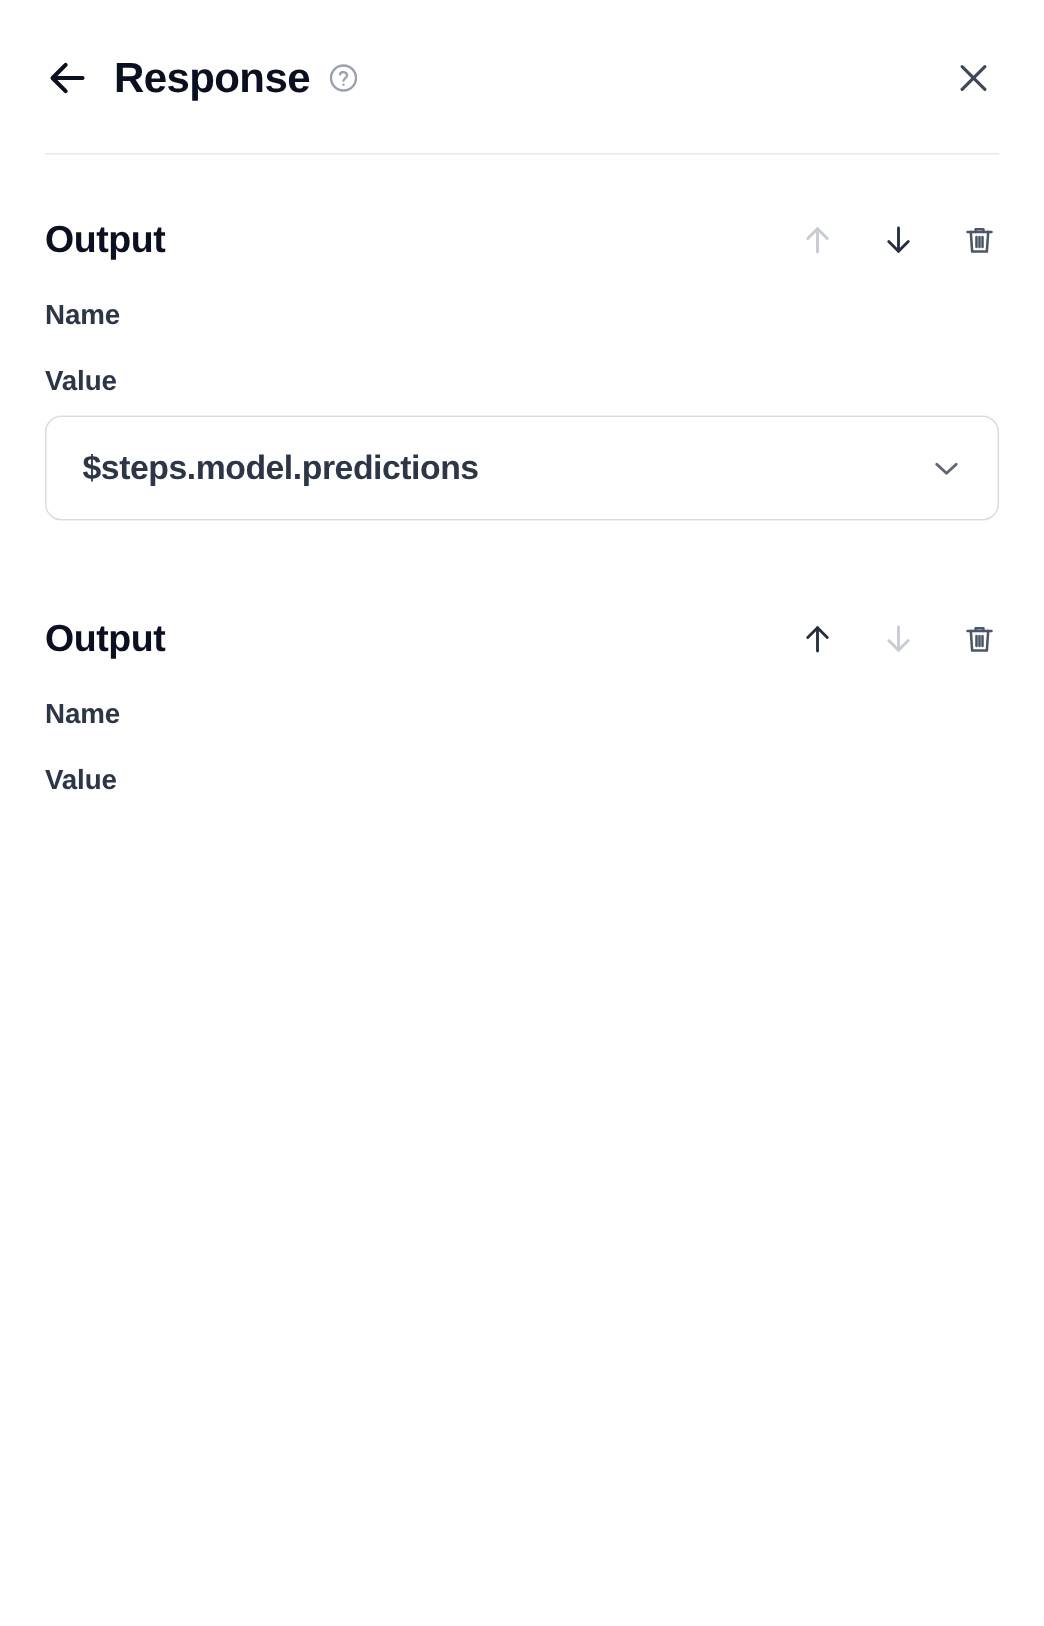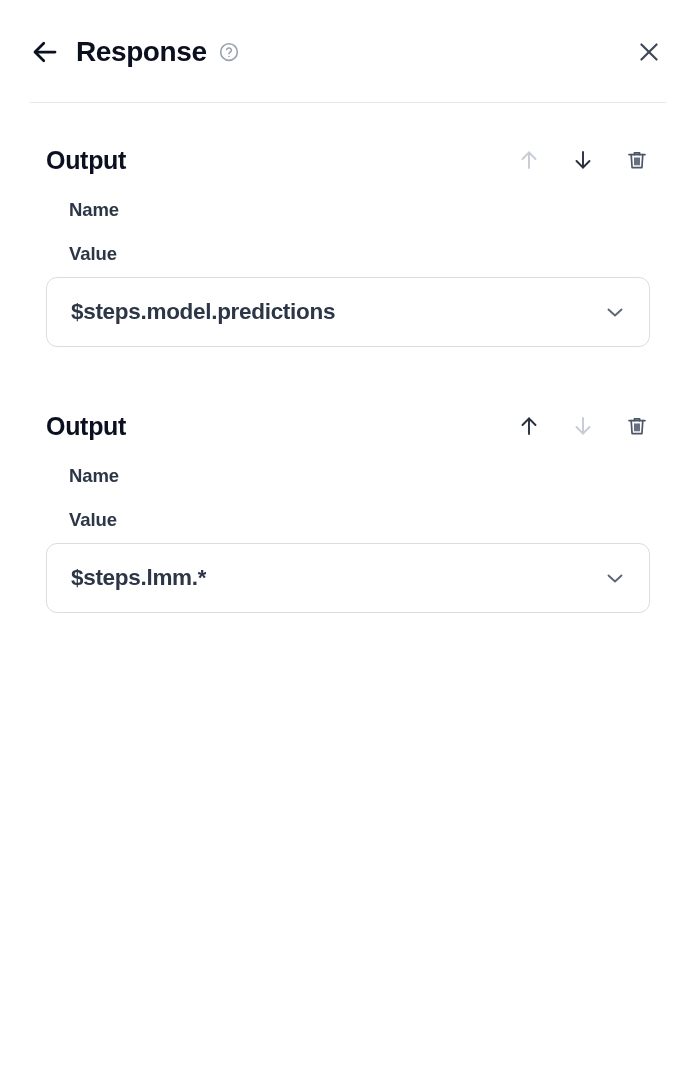--- a/index.html
+++ b/index.html
@@ -91,21 +91,21 @@
 
   .divider {
     margin-top: 28px;
     width: 100%;
     height: 1px;
     background: #e6e8eb;
   }
 
   
   .content {
-    padding: 0 30px;
+    padding: 0 14px;
     flex: 1 1 auto;
   }
 
   .output-block {
     padding-top: 40px;
   }
 
   .output-block.second {
     padding-top: 62px;
   }
@@ -145,21 +145,20 @@
   
   .field { padding: 0 16px; }
 
   .field-label {
     font-size: 18.5px;
     font-weight: 700;
     color: #2c3647;
     margin-top: 22px;
     margin-bottom: 12px;
     letter-spacing: -0.1px;
-    margin-left: 23px;
   }
 
   .text-input {
     width: 100%;
     height: 70px;
     border: 1px solid #d9dde3;
     border-radius: 11px;
     background: #ffffff;
     display: flex;
     align-items: center;
@@ -325,25 +324,17 @@
           </div>
         </div>
       </div>
 
       <div class="field">
         <div class="field-label">Name</div>
       </div>
 
       <div class="field">
         <div class="field-label">Value</div>
-        <div class="select-input">
-          <span class="select-value">$steps.lmm.*</span>
-          <span class="chevron">
-            <svg width="24" height="24" viewBox="0 0 24 24" fill="none" stroke="#5d6676" stroke-width="1.9" stroke-linecap="round" stroke-linejoin="round">
-              <polyline points="5.5,9.5 12,15.5 18.5,9.5"></polyline>
-            </svg>
-          </span>
-        </div>
       </div>
     </div>
 
   </div>
 </div>
 
 </body></html>

